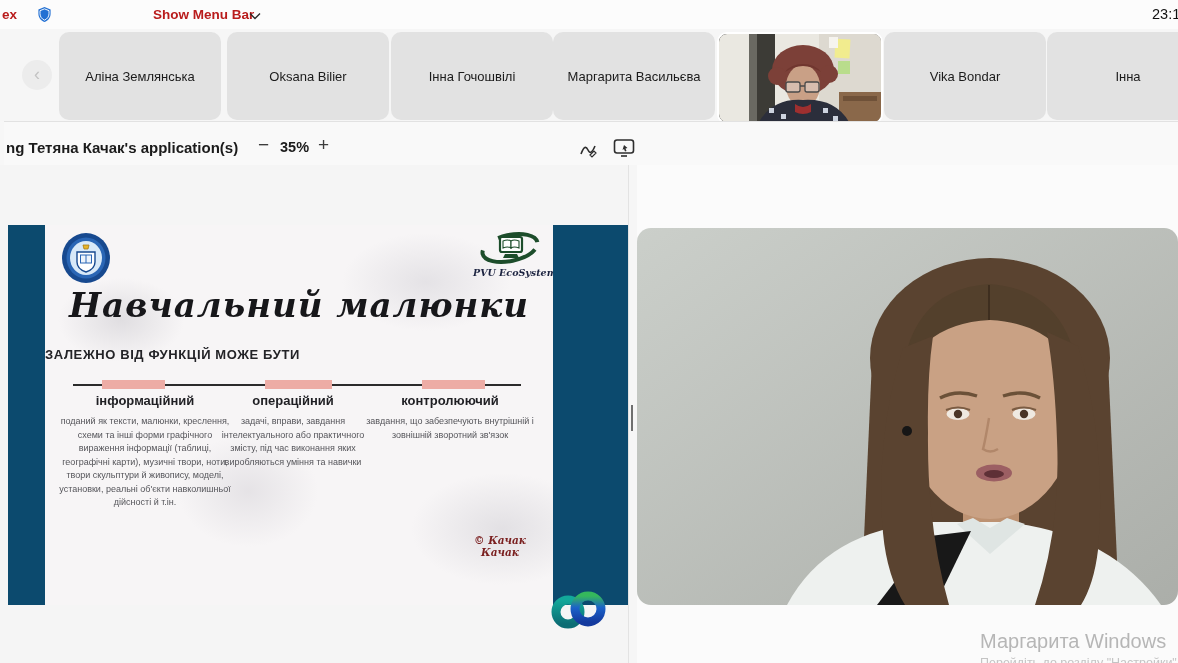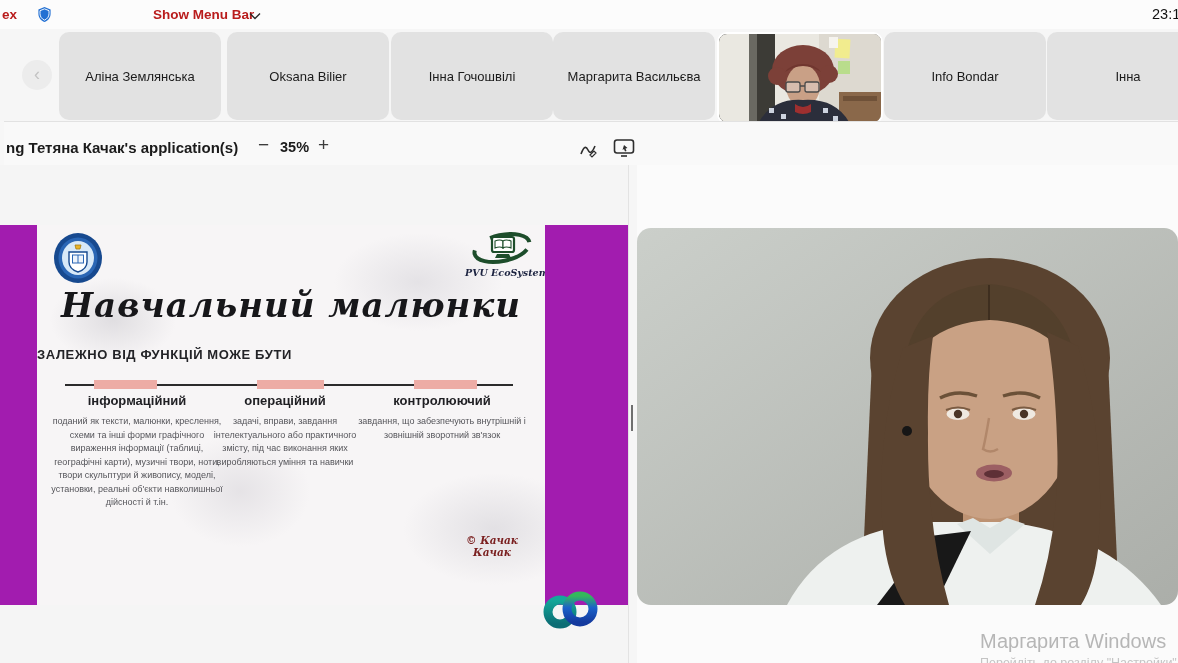--- a/index.html
+++ b/index.html
@@ -33,21 +33,21 @@
             border-top:1px solid #e2e2e2;}
   .viewing{position:absolute;left:2px;top:17px;font-size:15px;font-weight:600;color:#1b1b1b;white-space:nowrap;}
   .zbtn{position:absolute;top:12px;font-size:19px;color:#3c3c3c;background:none;border:none;padding:0;cursor:default;}
   .zout{left:254px;} .zin{left:314px;}
   .zlevel{position:absolute;left:276px;top:17px;font-size:14.5px;font-weight:600;color:#1b1b1b;}
   .ticon{position:absolute;top:15px;width:24px;height:22px;}
   .pen-icon{left:574px;} .mon-icon{left:608px;}
 
   
   .left-pane{position:absolute;left:0;top:165px;width:628px;height:498px;background:#f5f5f5;}
-  .share-frame{position:absolute;left:0;top:60px;width:628px;height:380px;background:#a21caf;}
+  .share-frame{position:absolute;left:8px;top:60px;width:628px;height:380px;background:#0c4a6e;}
   .slide{position:absolute;left:37px;top:0;width:508px;height:380px;overflow:hidden;
          background:
            radial-gradient(90px 60px at 15% 25%, rgba(205,203,208,.55), rgba(205,203,208,0) 70%),
            radial-gradient(120px 70px at 75% 15%, rgba(210,208,214,.5), rgba(210,208,214,0) 70%),
            radial-gradient(100px 80px at 40% 70%, rgba(208,205,211,.45), rgba(208,205,211,0) 70%),
            radial-gradient(130px 80px at 90% 80%, rgba(206,204,210,.5), rgba(206,204,210,0) 70%),
            #f7f5f6;}
   .slide-title{position:absolute;left:0;top:60px;width:508px;text-align:center;
                font-family:"DejaVu Serif",serif;font-style:italic;font-weight:700;
                font-size:34px;color:#17171a;letter-spacing:1px;}
@@ -141,21 +141,21 @@
         <path d="M40 88 Q54 64 84 66 Q116 64 130 88 Z" fill="#2b2e3b"></path>
         <path d="M76 70 Q84 76 92 70 L92 78 Q84 82 76 78 Z" fill="#9e2f2f"></path>
         <rect x="50" y="74" width="5" height="5" fill="#cdd3df"></rect>
         <rect x="62" y="80" width="5" height="5" fill="#cdd3df"></rect>
         <rect x="104" y="74" width="5" height="5" fill="#cdd3df"></rect>
         <rect x="114" y="82" width="5" height="5" fill="#cdd3df"></rect>
       </svg>
     </div>
 
     <div class="tile" style="left:884px">
-      <span class="pname">Info Bondar</span>
+      <span class="pname">Vika Bondar</span>
     </div>
     <div class="tile" style="left:1047px">
       <span class="pname">Інна</span>
     </div>
   </div>
 
   <div class="strip-handle"></div>
 
   <div class="sharebar">
     <span class="viewing">ng Тетяна Качак's application(s)</span>

